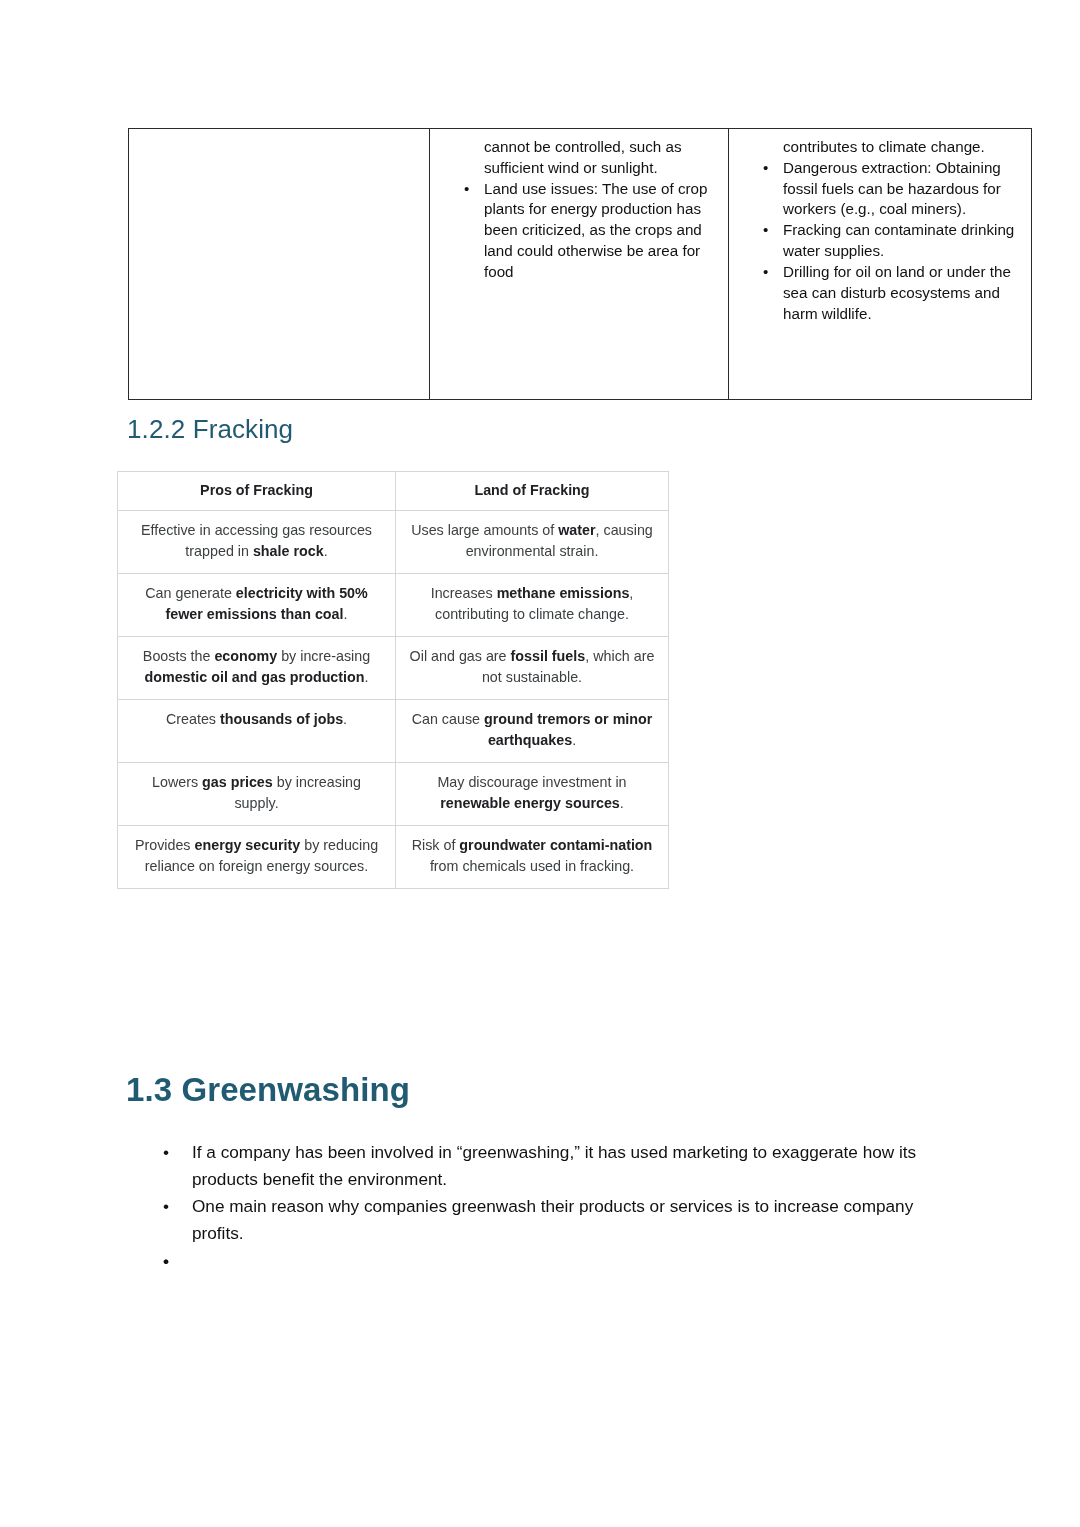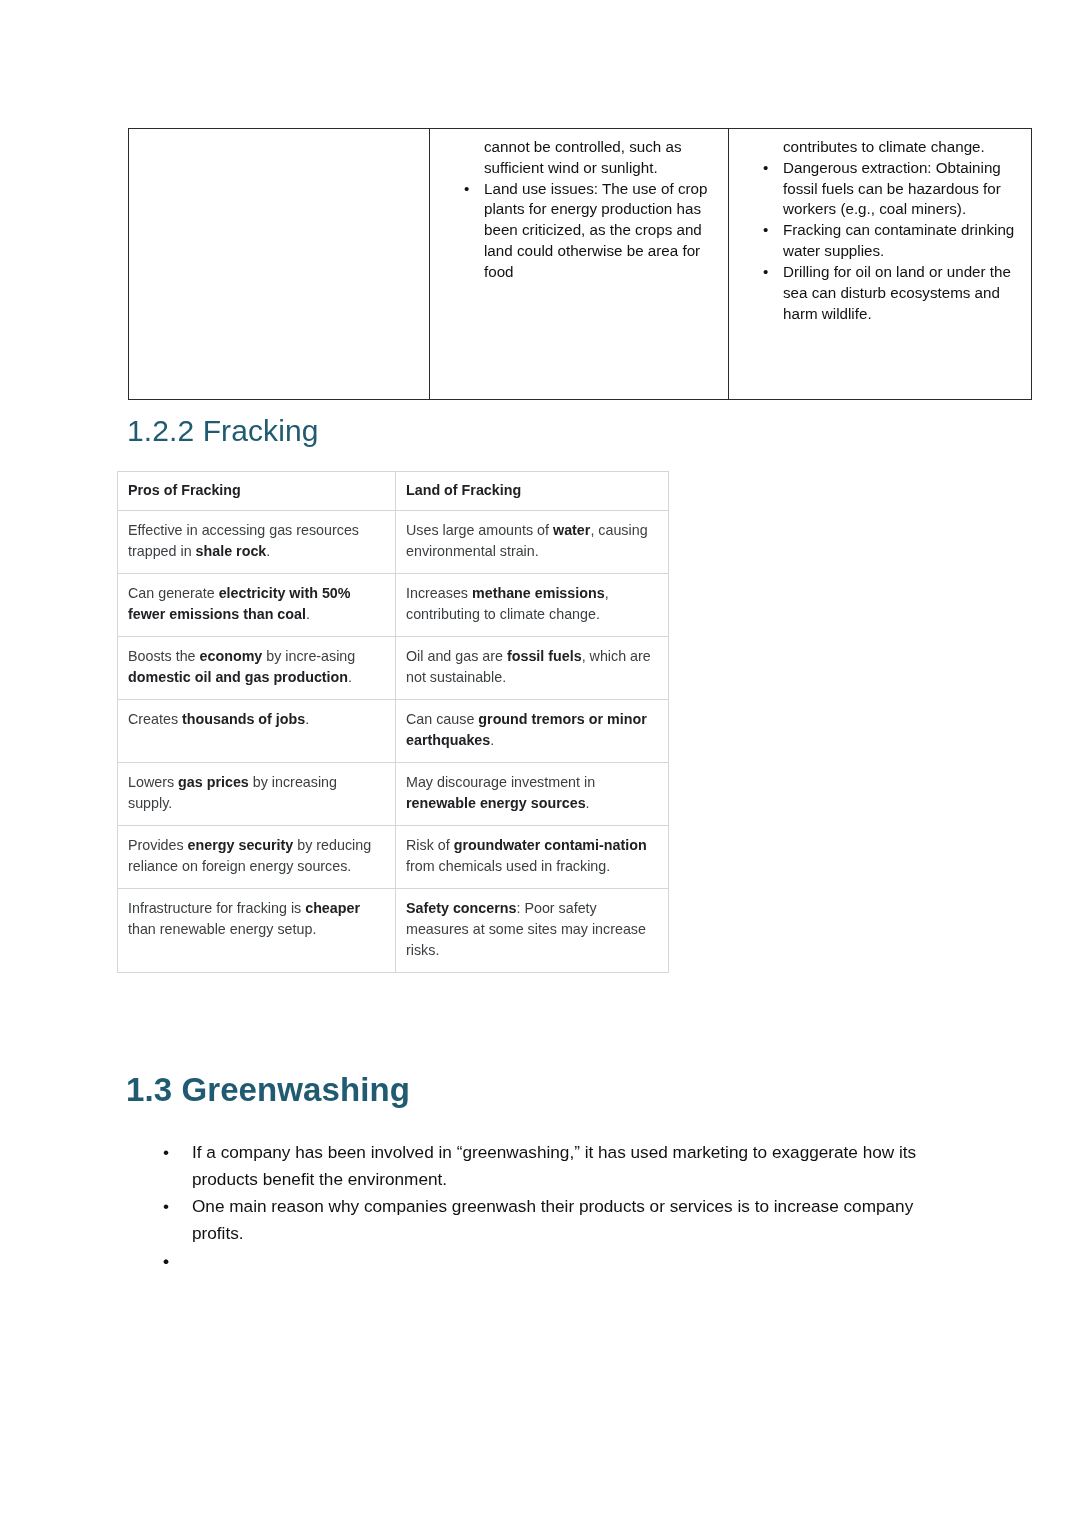--- a/index.html
+++ b/index.html
@@ -62,21 +62,21 @@
     position: absolute;
     left: 24px;
     top: 0;
     font-size: 15.2px;
     line-height: 1.37;
   }
 
   
   .heading {
     position: absolute;
-    font-size: 30px;
+    font-size: 26px;
     font-weight: 400;
     color: #215b72;
     letter-spacing: 0.1px;
     white-space: nowrap;
   }
   .heading-122 { left: 127px; top: 414px; }
   .heading-13  { left: 126px; top: 1071px; font-size: 33px; font-weight: bold; }
 
   
   .frack-table {
@@ -87,21 +87,21 @@
     border-collapse: collapse;
     table-layout: fixed;
   }
   .frack-table th, .frack-table td {
     border: 1px solid #d4d6d8;
     vertical-align: top;
     padding: 9px 10px 11px 10px;
     font-size: 14.3px;
     line-height: 1.47;
     color: #3c4043;
-    text-align: left;
+    text-align: center;
     font-weight: 400;
   }
   .frack-table th {
     font-weight: 700;
     color: #202124;
     padding-top: 8px;
     padding-bottom: 9px;
     font-size: 14.3px;
   }
   .frack-table .fcol-a { width: 257px; }
@@ -192,24 +192,20 @@
       <td>Can cause <b>ground tremors or minor earthquakes</b>.</td>
     </tr>
     <tr>
       <td>Lowers <b>gas prices</b> by increasing supply.</td>
       <td>May discourage investment in <b>renewable energy sources</b>.</td>
     </tr>
     <tr>
       <td>Provides <b>energy security</b> by reducing reliance on foreign energy sources.</td>
       <td>Risk of <b>groundwater contami-nation</b> from chemicals used in fracking.</td>
     </tr>
-    <tr>
-      <td>Infrastructure for fracking is <b>cheaper</b> than renewable energy setup.</td>
-      <td><b>Safety concerns</b>: Poor safety measures at some sites may increase risks.</td>
-    </tr>
   </tbody>
 </table>
 
 <div class="heading heading-13">1.3 Greenwashing</div>
 
 <ul class="gw-list">
   <li><span class="bullet-dot">•</span><span>If a company has been involved in “greenwashing,” it has used marketing to exaggerate how its products benefit the environment.</span></li>
   <li><span class="bullet-dot">•</span><span>One main reason why companies greenwash their products or services is to increase company profits.</span></li>
   <li><span class="bullet-dot">•</span></li>
   <li><span class="bullet-dot">•</span></li>

